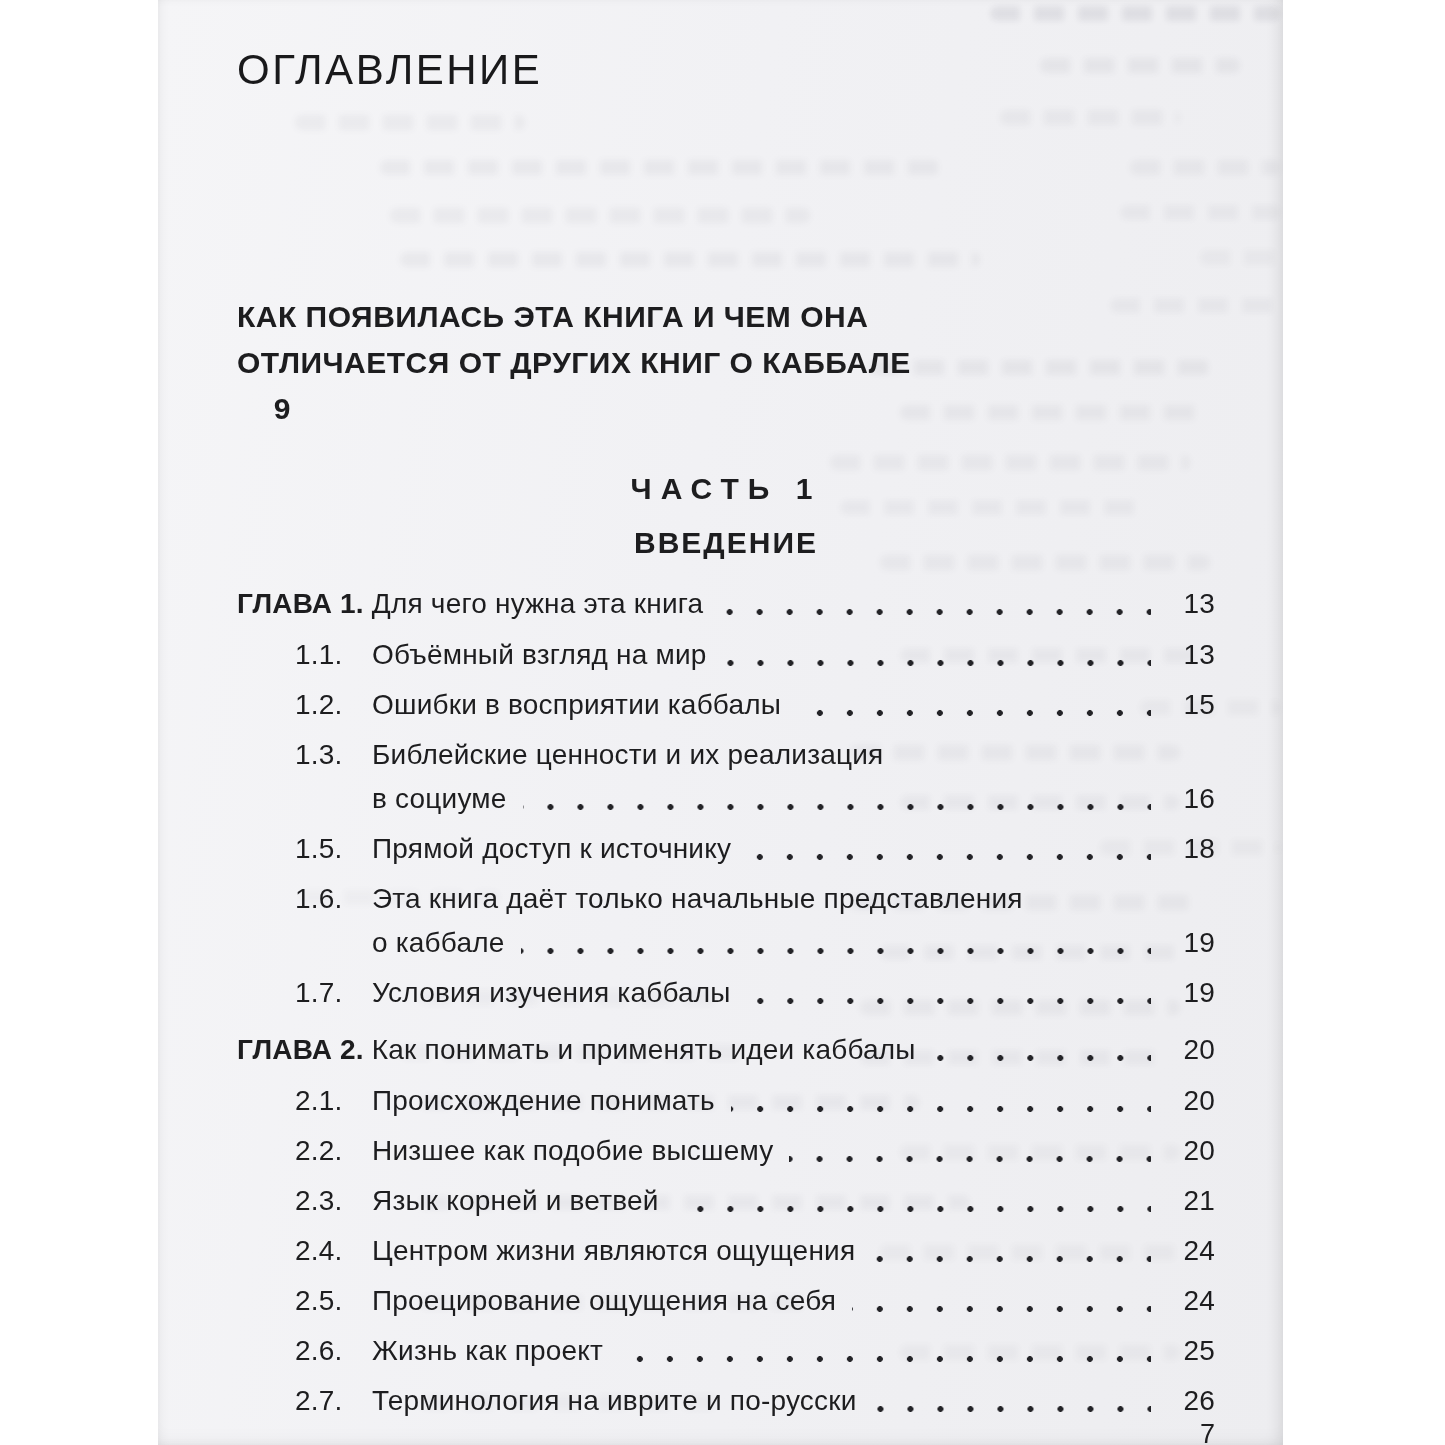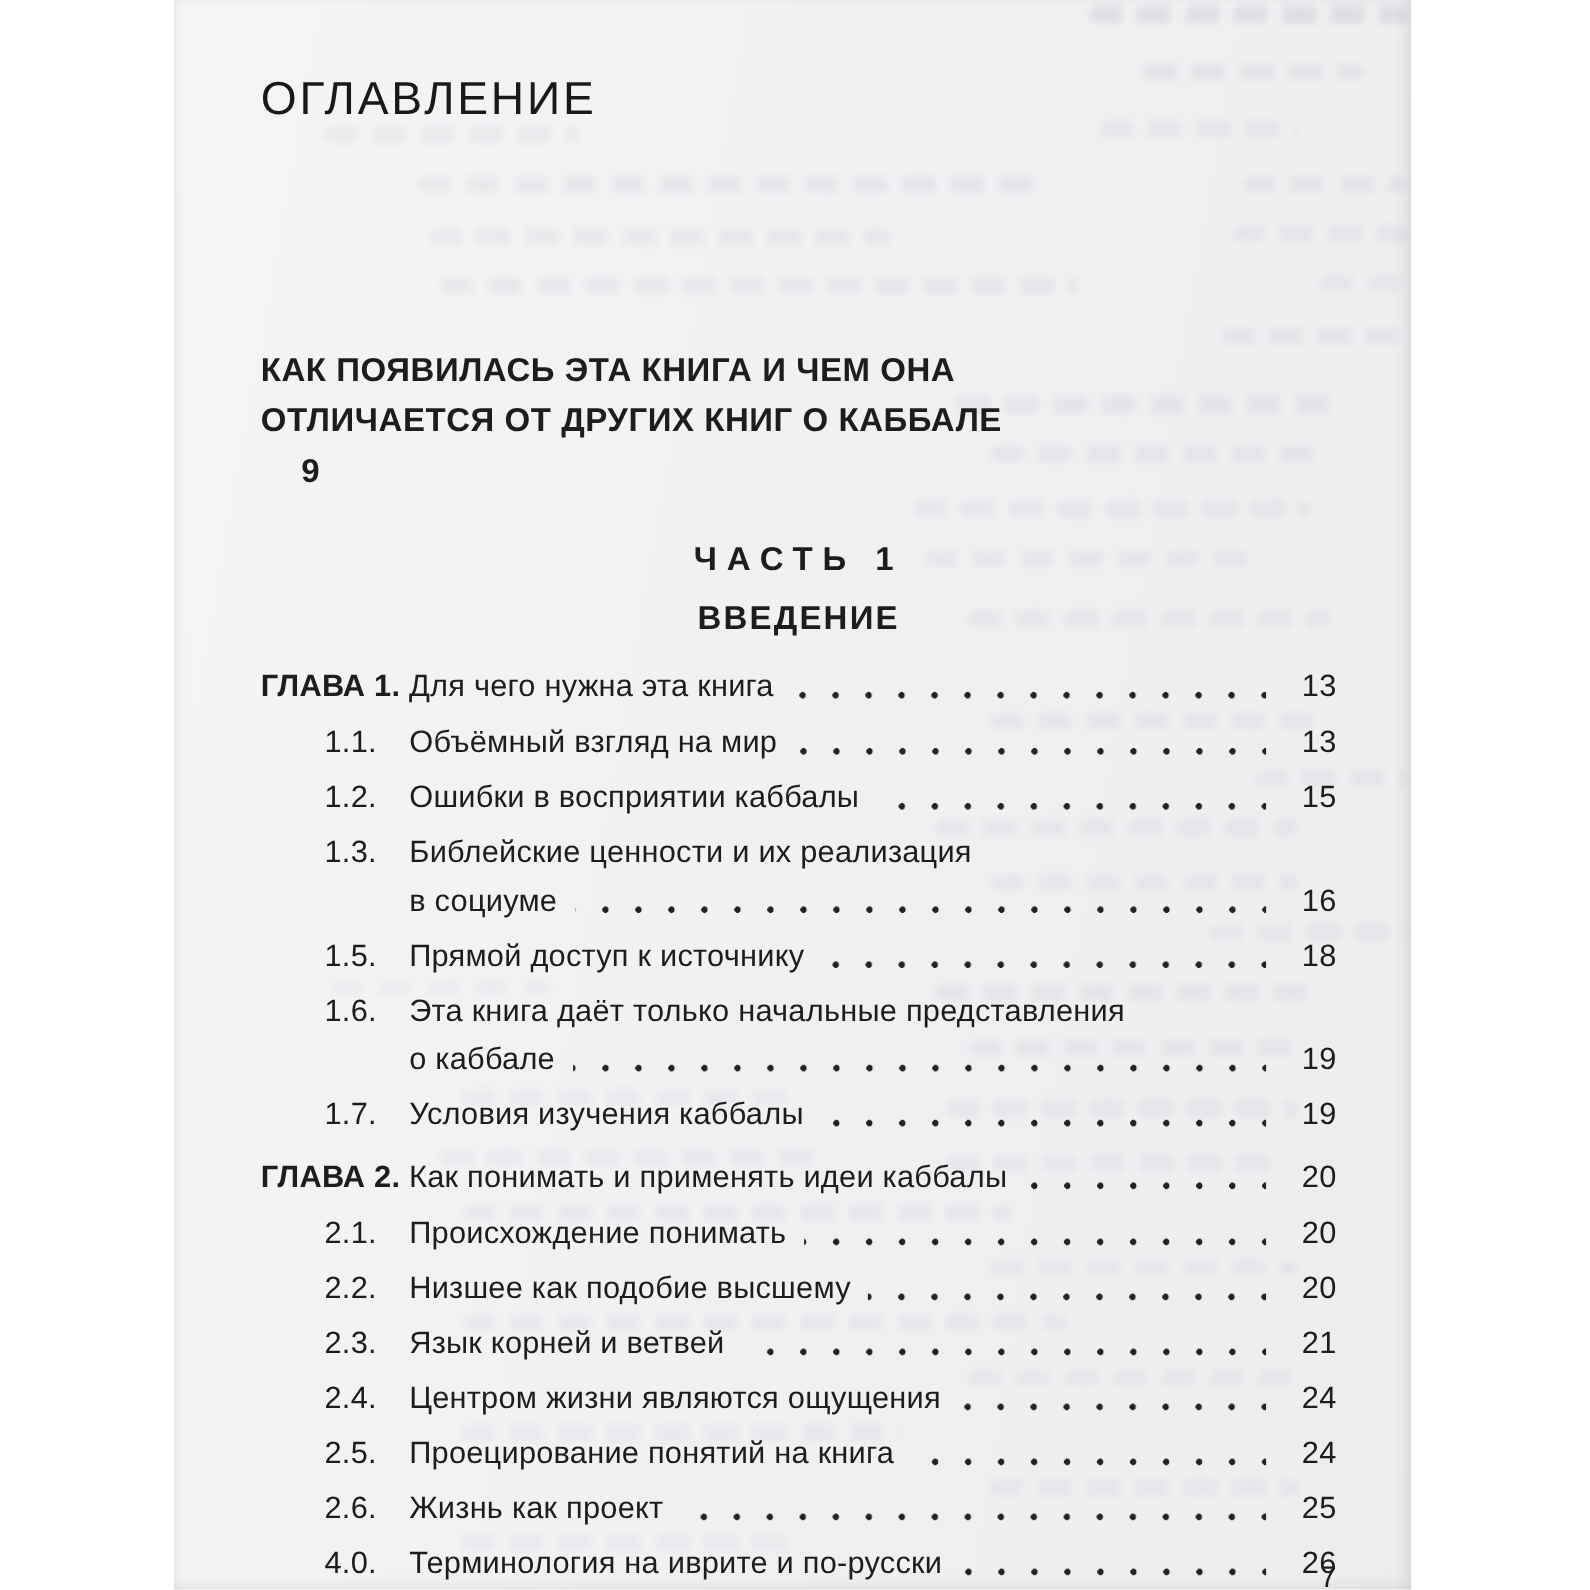--- a/index.html
+++ b/index.html
@@ -19,21 +19,21 @@
   .ghosts{position:absolute;inset:0;overflow:hidden;}
   .ghost{
     position:absolute;height:15px;border-radius:7px;
     background-image:repeating-linear-gradient(90deg,
       rgba(72,72,88,.105) 0px, rgba(72,72,88,.105) 30px,
       rgba(72,72,88,0) 30px, rgba(72,72,88,0) 44px);
     filter:blur(3px);
   }
   .content{position:absolute;left:79px;top:0;width:978px;}
   .title{
-    margin:64px 0 0 0;font-size:42px;font-weight:400;
+    margin:44px 0 0 0;font-size:42px;font-weight:400;
     letter-spacing:2.5px;line-height:52px;color:#19191b;
   }
   .preface{margin-top:198px;font-weight:700;font-size:30px;line-height:46px;letter-spacing:.5px;}
   .pline{white-space:pre;}
   .pline.last{display:flex;flex-direction:column;}
   .part{margin-top:30px;text-align:center;}
   .part-kicker{font-size:30px;font-weight:700;letter-spacing:9px;line-height:54px;}
   .part-title{font-size:30px;font-weight:700;letter-spacing:2px;line-height:54px;}
   .chapters{margin-top:12px;}
   .chapter-group + .chapter-group{margin-top:13px;}
@@ -235,38 +235,38 @@
                 <span class="text">Центром жизни являются ощущения</span>
                 <span class="leader"></span>
                 <span class="pg">24</span>
               </div>
             </div>
           </div>
           <div class="entry">
             <div class="num">2.5.</div>
             <div class="entry-body">
               <div class="eline">
-                <span class="text">Проецирование понятий на книга</span>
+                <span class="text">Проецирование ощущения на себя</span>
                 <span class="leader"></span>
                 <span class="pg">24</span>
               </div>
             </div>
           </div>
           <div class="entry">
             <div class="num">2.6.</div>
             <div class="entry-body">
               <div class="eline">
                 <span class="text">Жизнь как проект</span>
                 <span class="leader"></span>
                 <span class="pg">25</span>
               </div>
             </div>
           </div>
           <div class="entry">
-            <div class="num">4.0.</div>
+            <div class="num">2.7.</div>
             <div class="entry-body">
               <div class="eline">
                 <span class="text">Терминология на иврите и по-русски</span>
                 <span class="leader"></span>
                 <span class="pg">26</span>
               </div>
             </div>
           </div>
         </section>
       </div>

